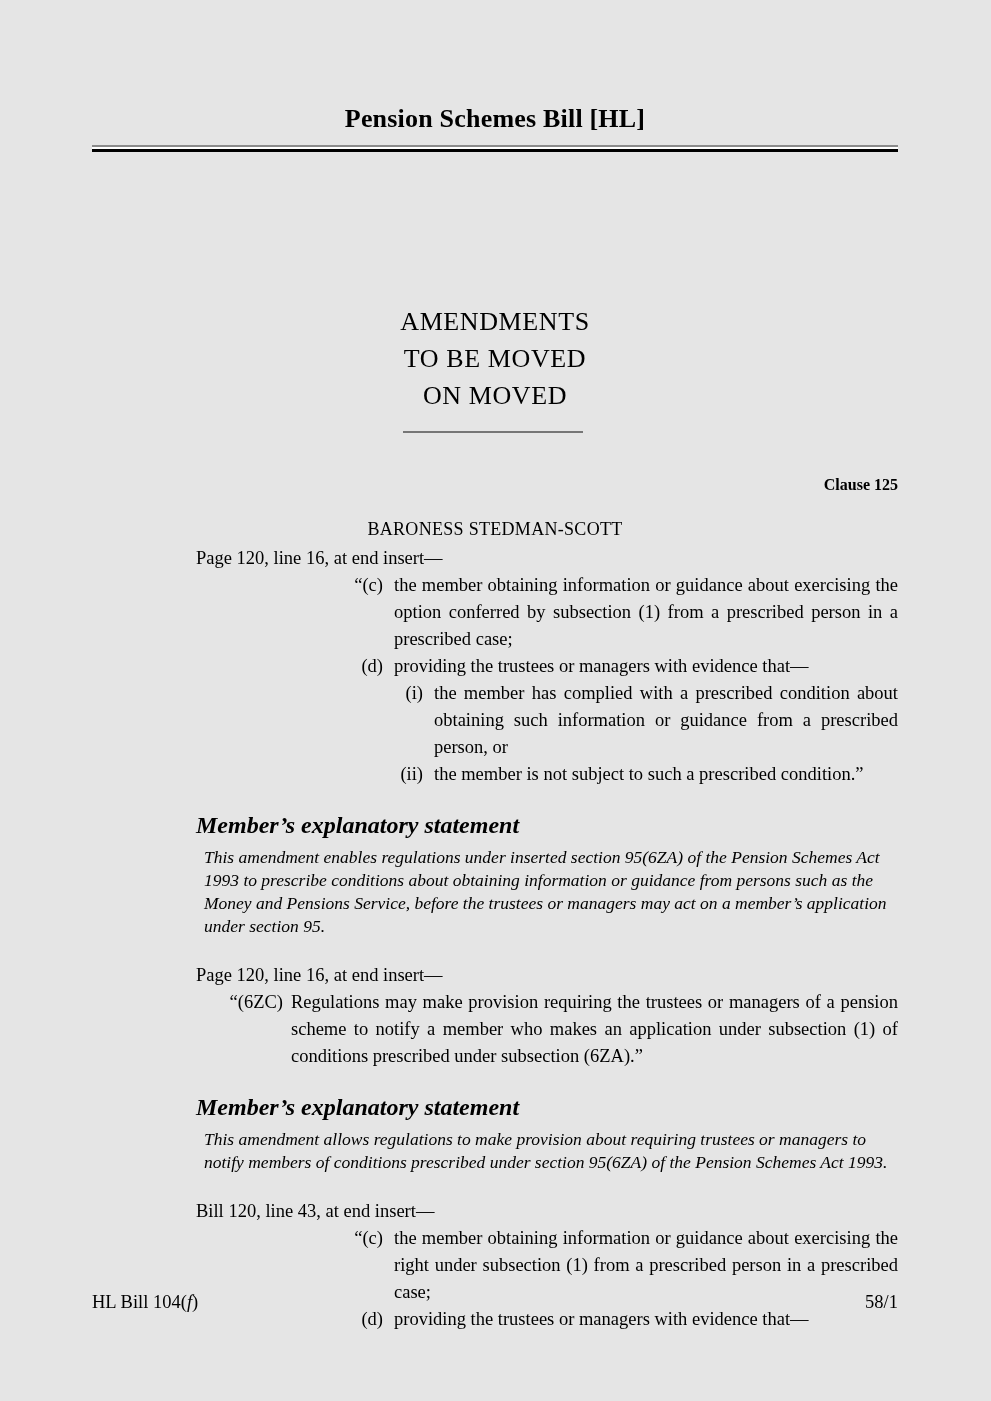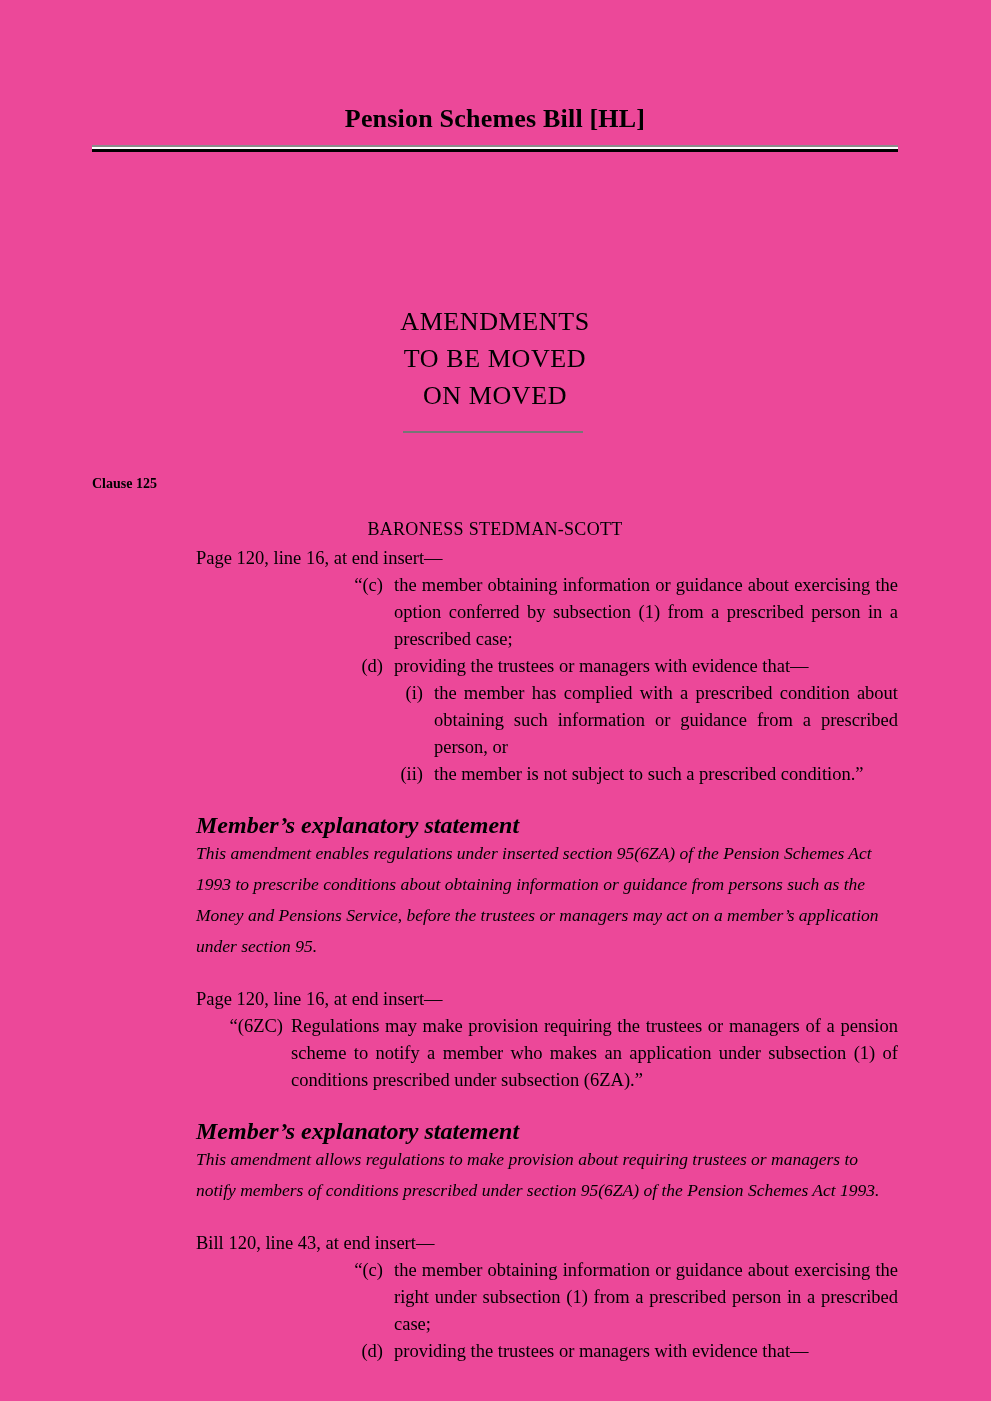--- a/index.html
+++ b/index.html
@@ -9,21 +9,21 @@
   }
   body {
     font-family: "Liberation Serif", "DejaVu Serif", serif;
     color: #000000;
   }
   .page {
     position: relative;
     width: 991px;
     height: 1401px;
     margin: 0 auto;
-    background: #ec4899;
+    background: #e5e5e5;
     overflow: hidden;
   }
 
   
   .doc-title {
     position: absolute;
     top: 104px;
     left: 92px;
     width: 806px;
     text-align: center;
@@ -71,22 +71,22 @@
     height: 2px;
     background: #767676;
   }
 
   
   .clause-title {
     position: absolute;
     top: 476px;
     left: 92px;
     width: 806px;
-    text-align: left;
-    font-size: 14px;
+    text-align: right;
+    font-size: 16px;
     font-weight: bold;
   }
   .member-name {
     position: absolute;
     top: 519px;
     left: 92px;
     width: 806px;
     text-align: center;
     font-size: 18px;
     letter-spacing: 0.3px;
@@ -157,24 +157,24 @@
     margin-top: 24px;
   }
   .expl-heading {
     margin: 0;
     font-style: italic;
     font-weight: bold;
     font-size: 24px;
     line-height: 26px;
   }
   .expl-text {
-    margin: 0;
+    margin: 8px;
     font-style: italic;
     font-size: 17.5px;
-    line-height: 31px;
+    line-height: 23px;
     text-align: left;
   }
 
   
   .footer {
     position: absolute;
     bottom: 88px;
     left: 92px;
     width: 806px;
     display: flex;
@@ -268,14 +268,18 @@
         </li>
         <li class="lvl-item">
           <span class="marker">(d)</span>
           <span class="content ragged">providing the trustees or managers with evidence that—</span>
         </li>
       </ul>
     </div>
 
   </div>
 
+  <div class="footer">
+    <div><span>HL Bill 104(</span><span class="ital">f</span><span>)</span></div>
+    <div>58/1</div>
+  </div>
 
 </div>
 
 </body></html>

